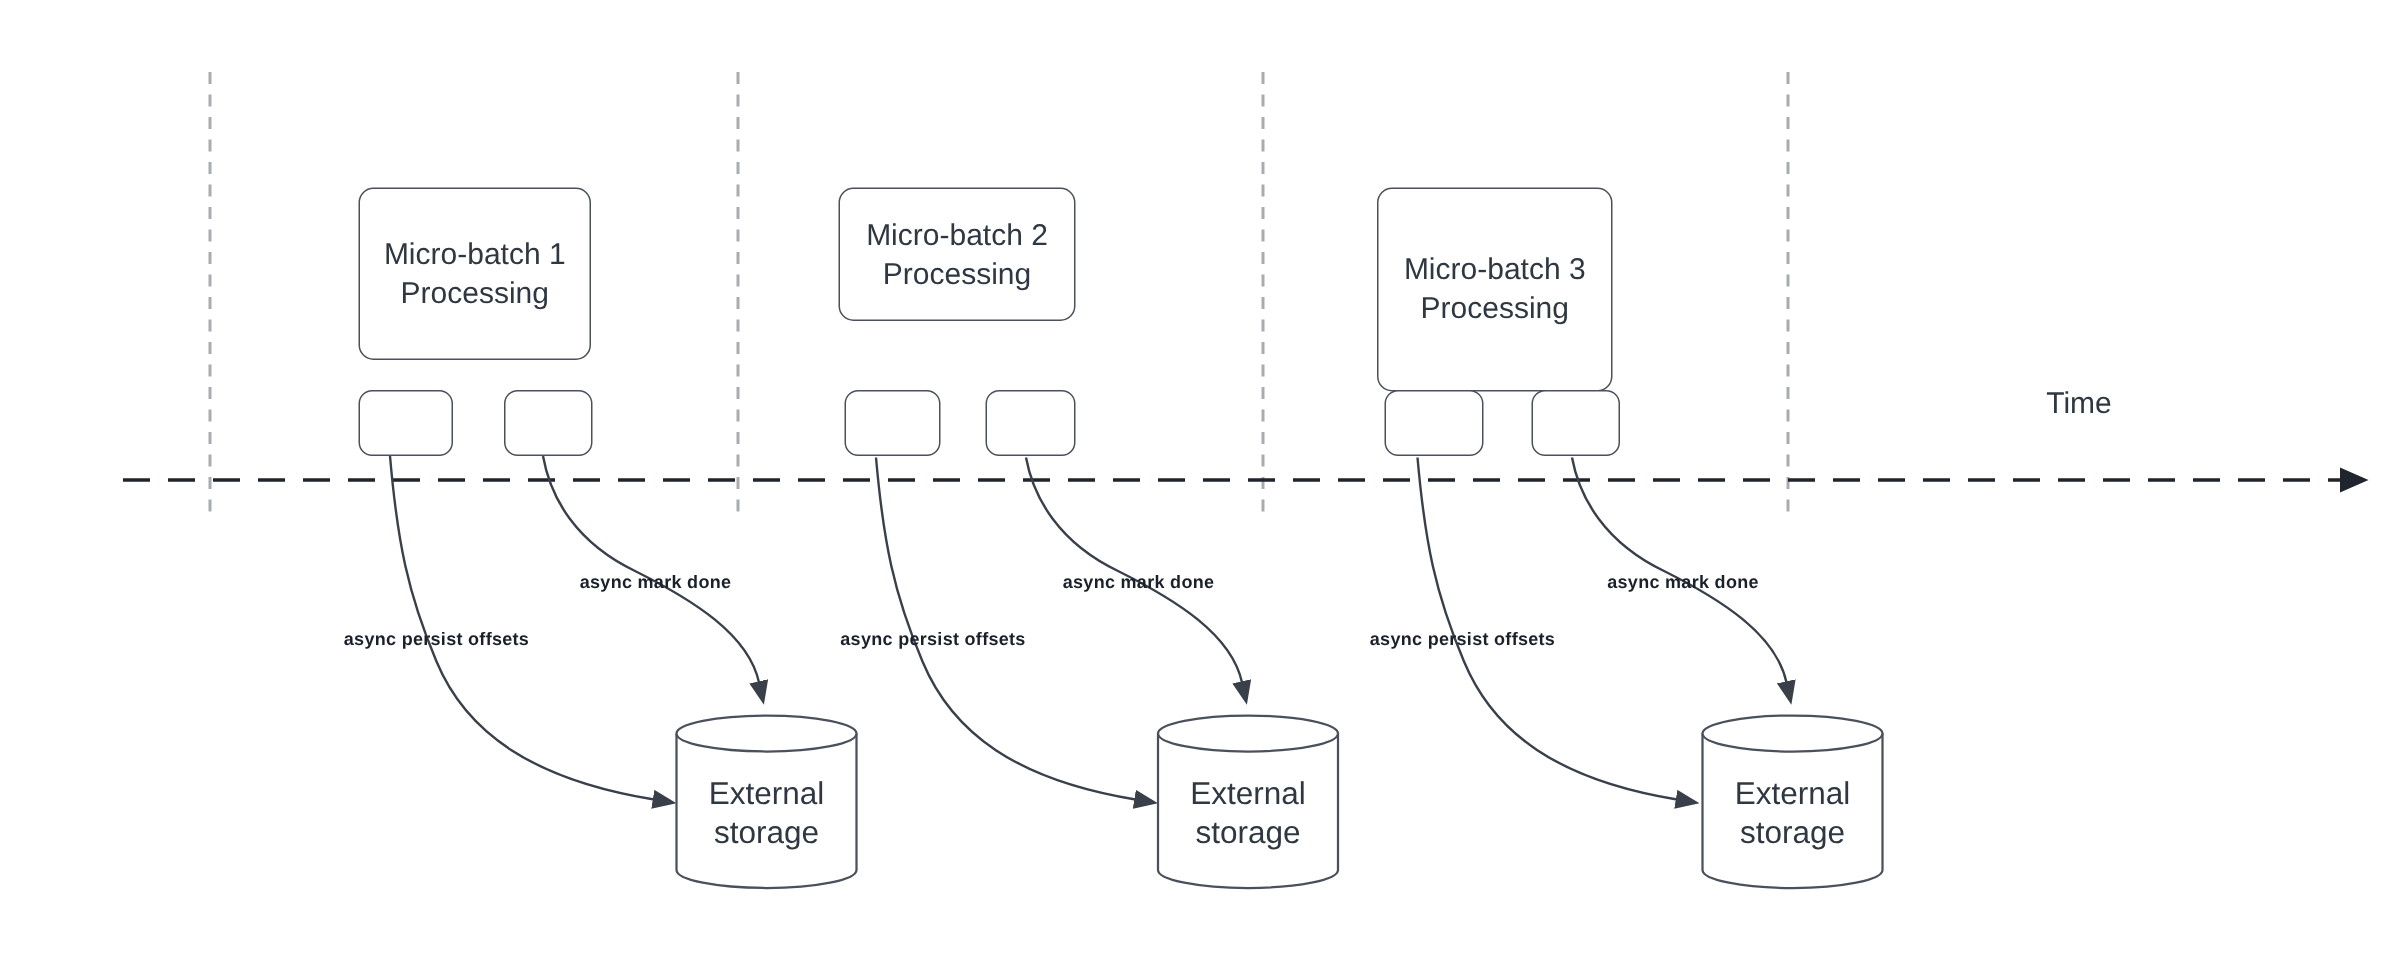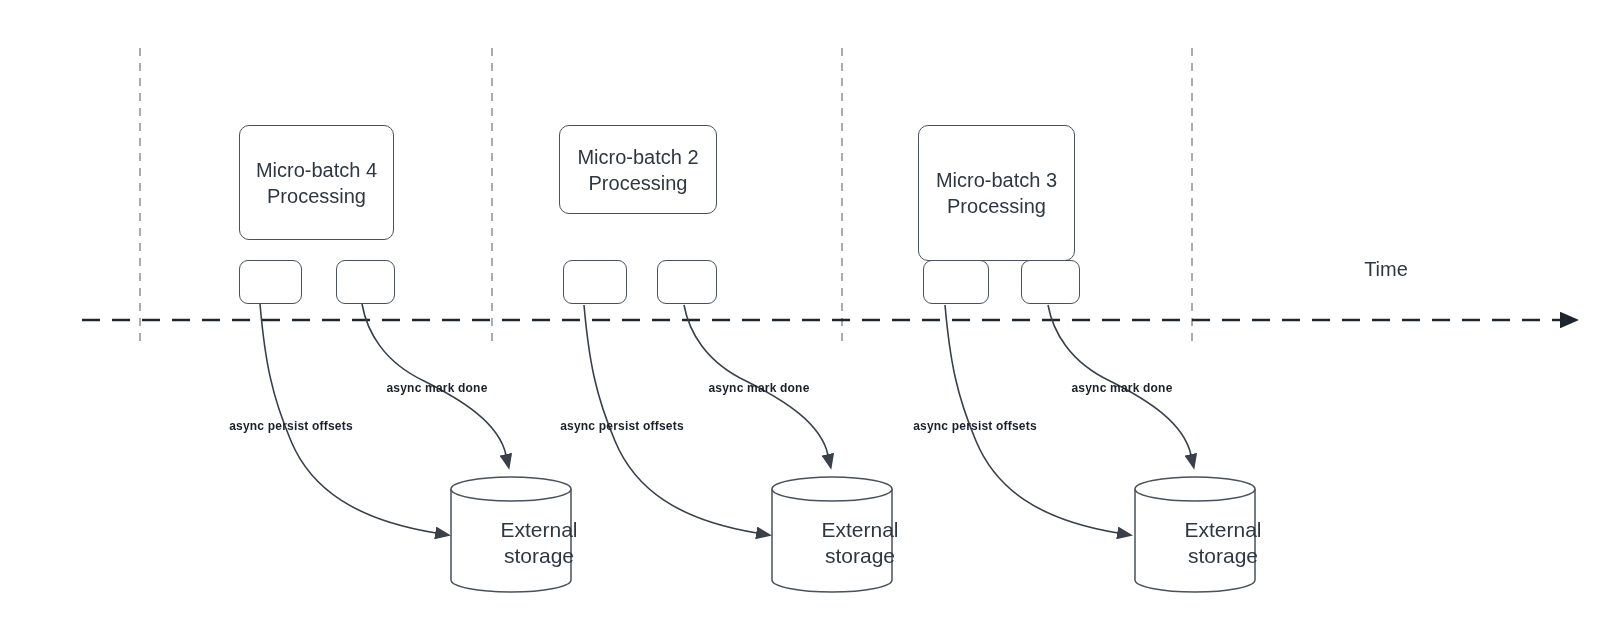--- a/index.html
+++ b/index.html
@@ -29,21 +29,21 @@
     position:absolute;box-sizing:border-box;
     border:1.5px solid var(--shape-stroke);border-radius:9px;background:#ffffff;
   }
   .async-label{
     position:absolute;transform:translateX(-50%);
     font-size:12px;font-weight:bold;color:var(--label-color);
     white-space:nowrap;letter-spacing:0.2px;
   }
   .cyl-label{
     position:absolute;text-align:center;
-    font-size:21px;line-height:26px;color:var(--box-text);white-space:pre-line;padding-left:28px;
+    font-size:21px;line-height:26px;color:var(--box-text);white-space:pre-line;
   }
   .time-label{
     position:absolute;transform:translateX(-50%);
     font-size:20px;color:var(--box-text);white-space:nowrap;
   }
 </style>
 </head>
 <body>
 
 <div class="stage">
@@ -82,21 +82,21 @@
       <path d="M772,489 L772,580 A60,12 0 0 0 892,580 L892,489" fill="#ffffff" style="stroke:var(--shape-stroke)" stroke-width="1.5"></path>
       <ellipse cx="832" cy="489" rx="60" ry="12" fill="#ffffff" style="stroke:var(--shape-stroke)" stroke-width="1.5"></ellipse>
     </g>
     <g>
       <path d="M1135,489 L1135,580 A60,12 0 0 0 1255,580 L1255,489" fill="#ffffff" style="stroke:var(--shape-stroke)" stroke-width="1.5"></path>
       <ellipse cx="1195" cy="489" rx="60" ry="12" fill="#ffffff" style="stroke:var(--shape-stroke)" stroke-width="1.5"></ellipse>
     </g>
   </svg>
 
   <div class="big-box" style="left:239px;top:125px;width:155px;height:115px">
-    <div class="box-title">Micro-batch 4
+    <div class="box-title">Micro-batch 1
 Processing</div>
   </div>
   <div class="small-box" style="left:239px;top:260px;width:63px;height:44px"></div>
   <div class="small-box" style="left:336px;top:260px;width:59px;height:44px"></div>
   <div class="async-label" style="left:291px;top:419px">async persist offsets</div>
   <div class="async-label" style="left:437px;top:381px">async mark done</div>
   <div class="cyl-label" style="left:451px;top:517px;width:120px">External
 storage</div>
 
   <div class="big-box" style="left:559px;top:125px;width:158px;height:89px">

